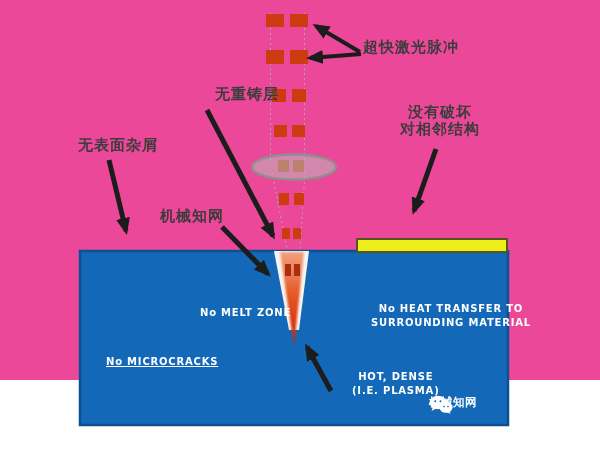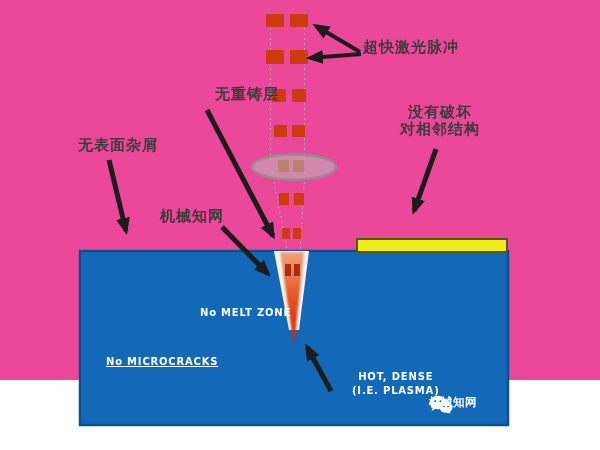--- a/index.html
+++ b/index.html
@@ -122,20 +122,24 @@
 
   <div class="lbl" style="left:78px;top:137px;">无表面杂屑</div>
 
   <div class="lbl" style="left:160px;top:208px;">机械知网</div>
 
   <div class="lbl-white" style="left:200px;top:306px;">No MELT ZONE</div>
 
   <div class="lbl-white" style="left:106px;top:355px;text-decoration:underline;">No MICROCRACKS</div>
 
 
+  <div class="lbl-white two-line" style="left:371px;top:302px;">
+    <span>No HEAT TRANSFER TO</span>
+    <span>SURROUNDING MATERIAL</span>
+  </div>
 
   <div class="lbl-white two-line" style="left:352px;top:370px;">
     <span>HOT, DENSE</span>
     <span>(I.E. PLASMA)</span>
   </div>
 
   <div class="watermark">
     <svg width="24" height="19" viewBox="0 0 24 19">
       <ellipse cx="9" cy="7.5" rx="8.5" ry="6.8" fill="#ffffff"></ellipse>
       <path d="M4 12 L2.5 16 L7 13.5 z" fill="#ffffff"></path>

